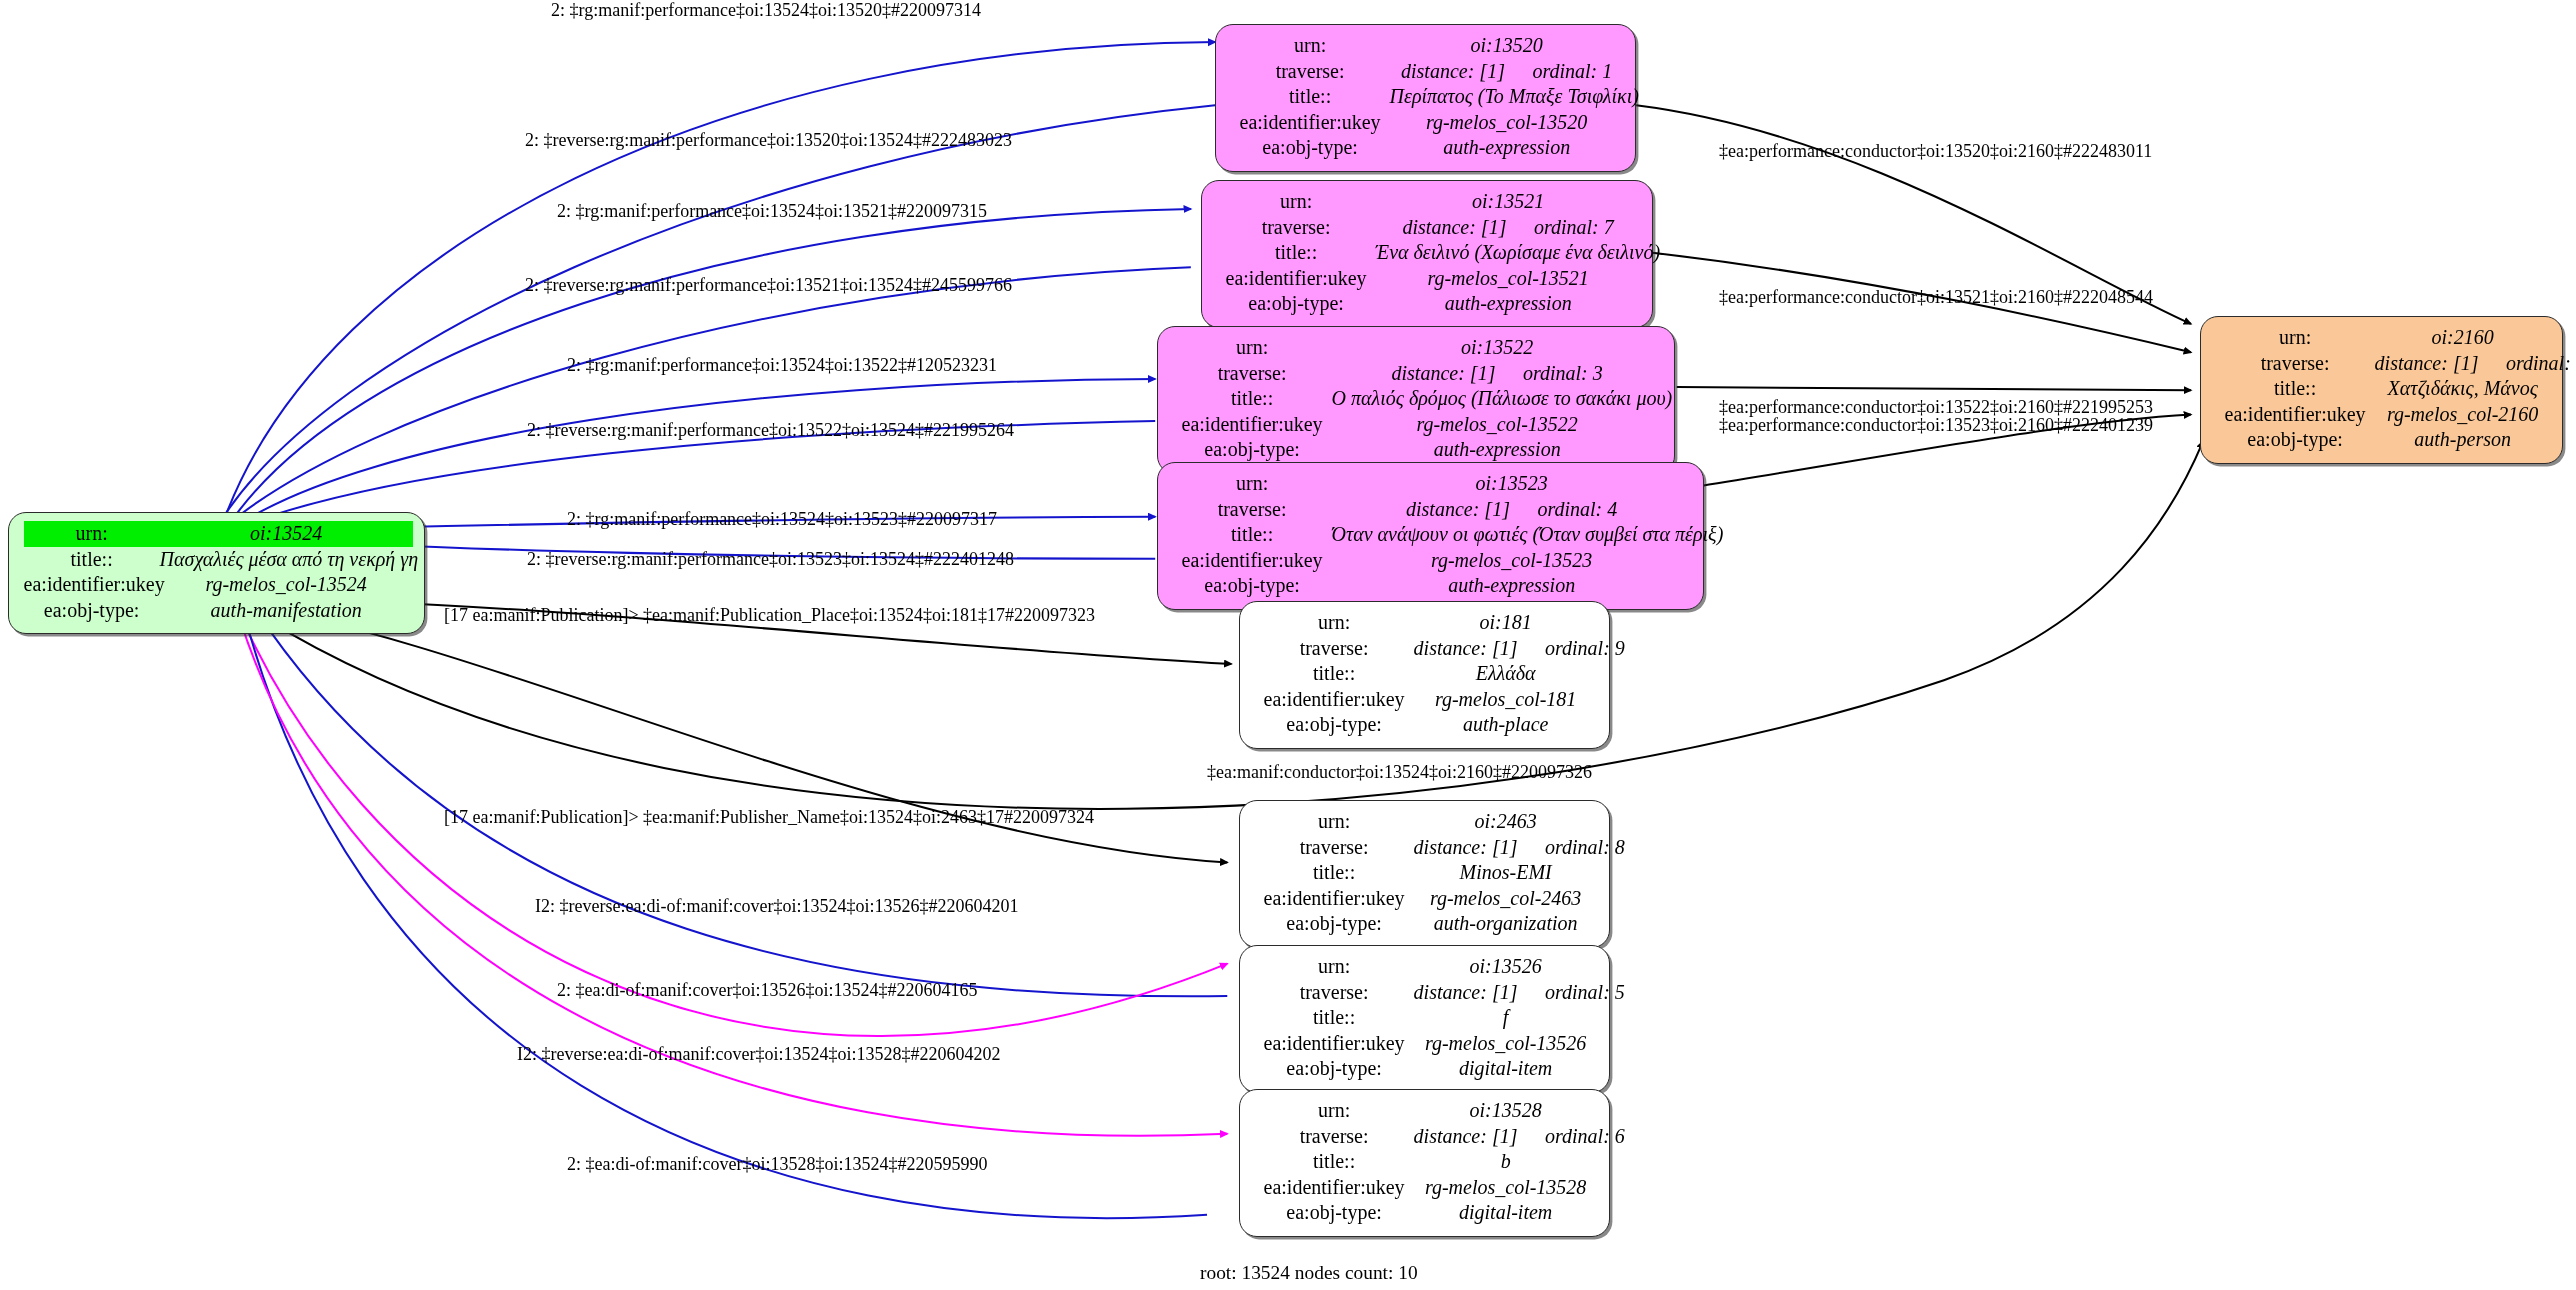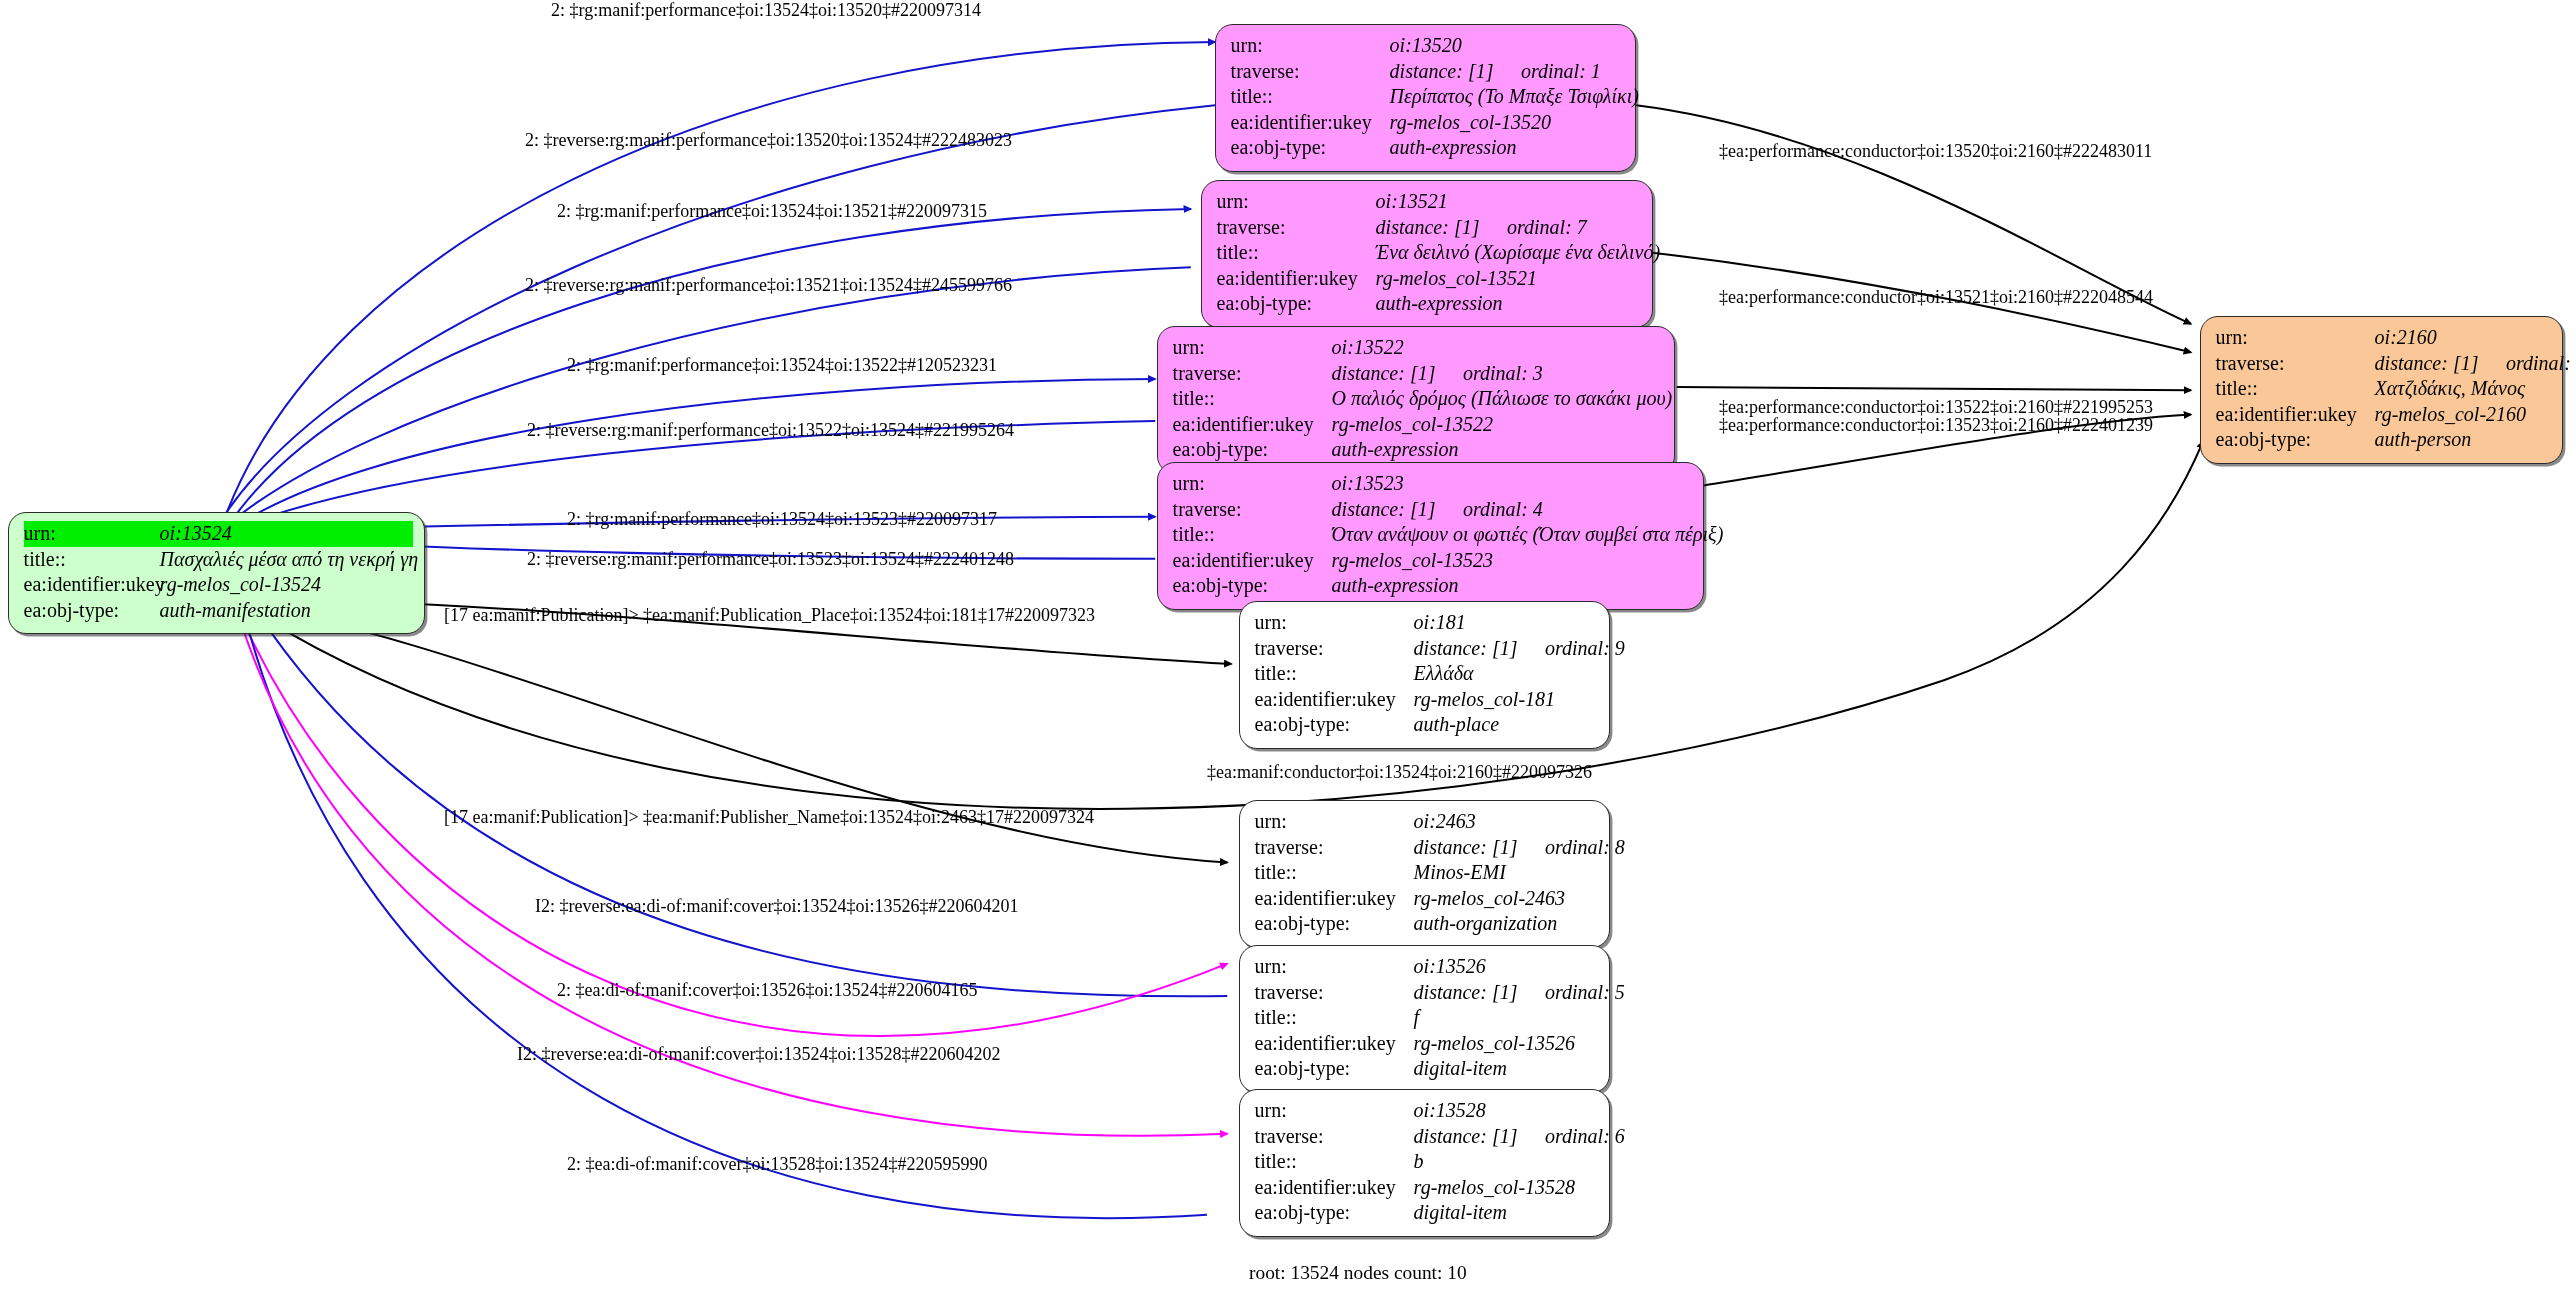--- a/index.html
+++ b/index.html
@@ -36,20 +36,21 @@
   .node.green   { background: #ccffcc; }
   .node.magenta { background: #ff99ff; }
   .node.orange  { background: #fac898; }
   .node.plain   { background: #ffffff; }
 
   .row {
     display: flex;
     align-items: baseline;
     line-height: 1.28;
     white-space: nowrap;
+    text-align: center;
   }
   .row .k {
     flex: 0 0 auto;
     font-size: 20px;
     color: #000;
   }
   .row .v {
     flex: 1 1 auto;
     font-size: 20px;
     color: #000;
@@ -406,16 +407,16 @@
   <div class="edge-label small" style="left:1719px; top:374px;">‡ea:performance:conductor‡oi:13522‡oi:2160‡#221995253</div>
   <div class="edge-label small" style="left:1719px; top:392px;">‡ea:performance:conductor‡oi:13523‡oi:2160‡#222401239</div>
   <div class="edge-label small" style="left:1207px; top:739px;">‡ea:manif:conductor‡oi:13524‡oi:2160‡#220097326</div>
 
   <div class="edge-label small" style="left:444px; top:784px;">[17 ea:manif:Publication]&gt; ‡ea:manif:Publisher_Name‡oi:13524‡oi:2463‡17#220097324</div>
   <div class="edge-label small" style="left:535px; top:873px;">I2: ‡reverse:ea:di-of:manif:cover‡oi:13524‡oi:13526‡#220604201</div>
   <div class="edge-label small" style="left:557px; top:957px;">2: ‡ea:di-of:manif:cover‡oi:13526‡oi:13524‡#220604165</div>
   <div class="edge-label small" style="left:517px; top:1021px;">I2: ‡reverse:ea:di-of:manif:cover‡oi:13524‡oi:13528‡#220604202</div>
   <div class="edge-label small" style="left:567px; top:1131px;">2: ‡ea:di-of:manif:cover‡oi:13528‡oi:13524‡#220595990</div>
 
-  <div class="footer" style="left:1249px; top:1262px;">root: 13524 nodes count: 10</div>
+  <div class="footer" style="left:1200px; top:1262px;">root: 13524 nodes count: 10</div>
 
 </div>
 
 
 </body></html>

